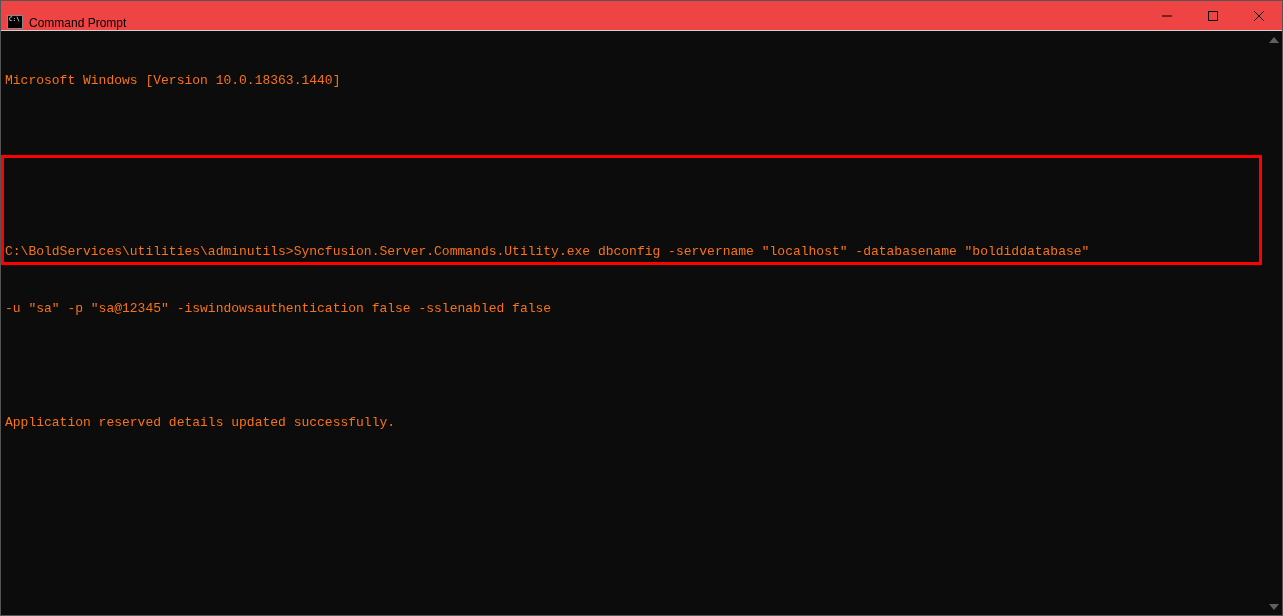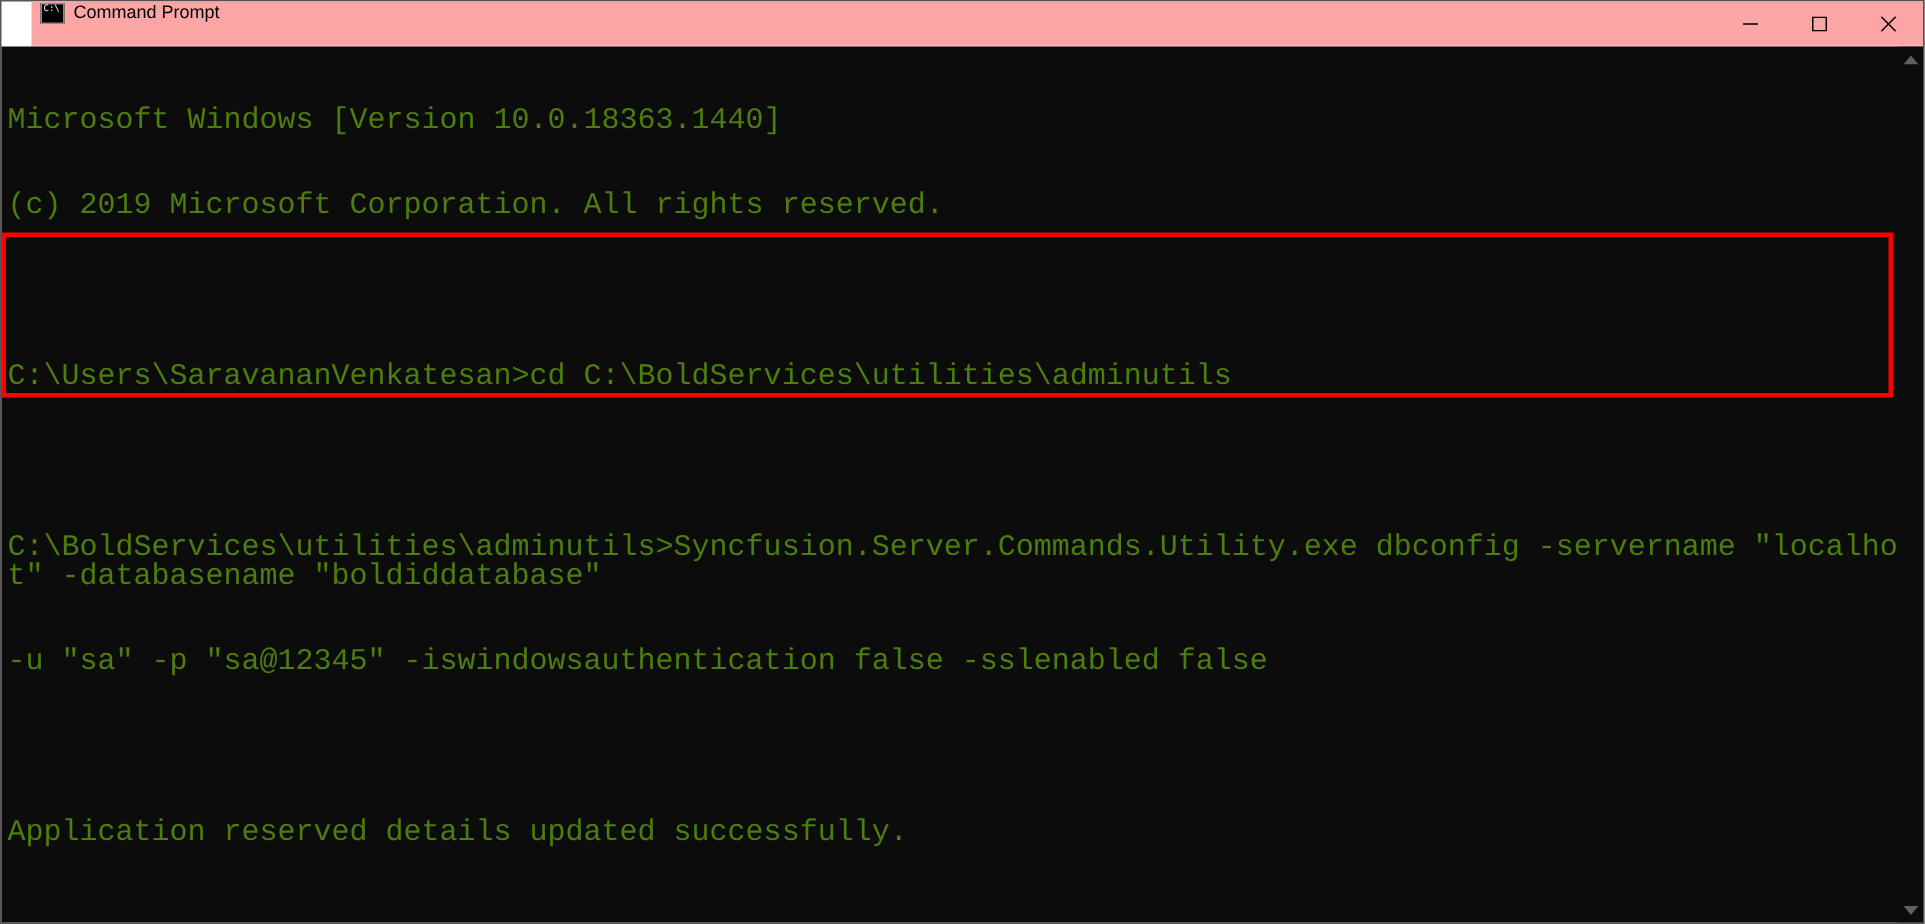--- a/index.html
+++ b/index.html
@@ -17,26 +17,25 @@
     .window {
       width: 100%;
       height: 100%;
       background: #fff;
       display: flex;
       flex-direction: column;
       border: 1px solid #555;
     }
     .titlebar {
       height: 30px;
-      background: #fca5a5;
+      background: #ef4444;
       display: flex;
-      align-items: flex-start;
+      align-items: flex-end;
       padding-left: 6px;
       border-bottom: 1px solid #d0d0d0;
-      margin-left: 20px;
     }
     .titlebar-icon {
       width: 16px;
       height: 16px;
       margin-right: 6px;
       display: flex;
       align-items: center;
       justify-content: center;
     }
     .titlebar-title {
@@ -56,23 +55,23 @@
       justify-content: center;
       cursor: pointer;
     }
     .titlebar-btn svg {
       width: 10px;
       height: 10px;
     }
     .terminal {
       flex: 1;
       background: #0c0c0c;
-      color: #4d7c0f;
+      color: #f97316;
       font-family: Consolas, "Courier New", monospace;
-      font-size: 20px;
+      font-size: 13px;
       line-height: 19px;
       padding: 2px 4px;
       white-space: pre-wrap;
       word-break: break-all;
       position: relative;
       overflow: hidden;
     }
     .scrollbar {
       position: absolute;
       right: 0;
@@ -142,23 +141,21 @@
       <div class="titlebar-btn close">
         <svg viewBox="0 0 10 10">
             <line x1="0" y1="0" x2="10" y2="10" stroke="#000" stroke-width="1"></line>
             <line x1="10" y1="0" x2="0" y2="10" stroke="#000" stroke-width="1"></line>
           </svg>
       </div>
     </div>
   </div>
   <div class="terminal">
     <div class="term-line">Microsoft Windows [Version 10.0.18363.1440]</div>
-    <div class="term-line">(c) 2019 Microsoft Corporation. All rights reserved.</div>
     <div class="term-line"></div>
-    <div class="term-line">C:\Users\SaravananVenkatesan&gt;cd C:\BoldServices\utilities\adminutils</div>
     <div class="term-line"></div>
     <div class="term-line">C:\BoldServices\utilities\adminutils&gt;Syncfusion.Server.Commands.Utility.exe dbconfig -servername "localhost" -databasename "boldiddatabase"</div>
     <div class="term-line">-u "sa" -p "sa@12345" -iswindowsauthentication false -sslenabled false</div>
     <div class="term-line"></div>
     <div class="term-line">Application reserved details updated successfully.</div>
     <div class="term-line"></div>
     
     
 
     <div class="highlight-box" id="hlbox" style="top: 124px; left: 0px; width: 1261px; height: 110px;"></div>

